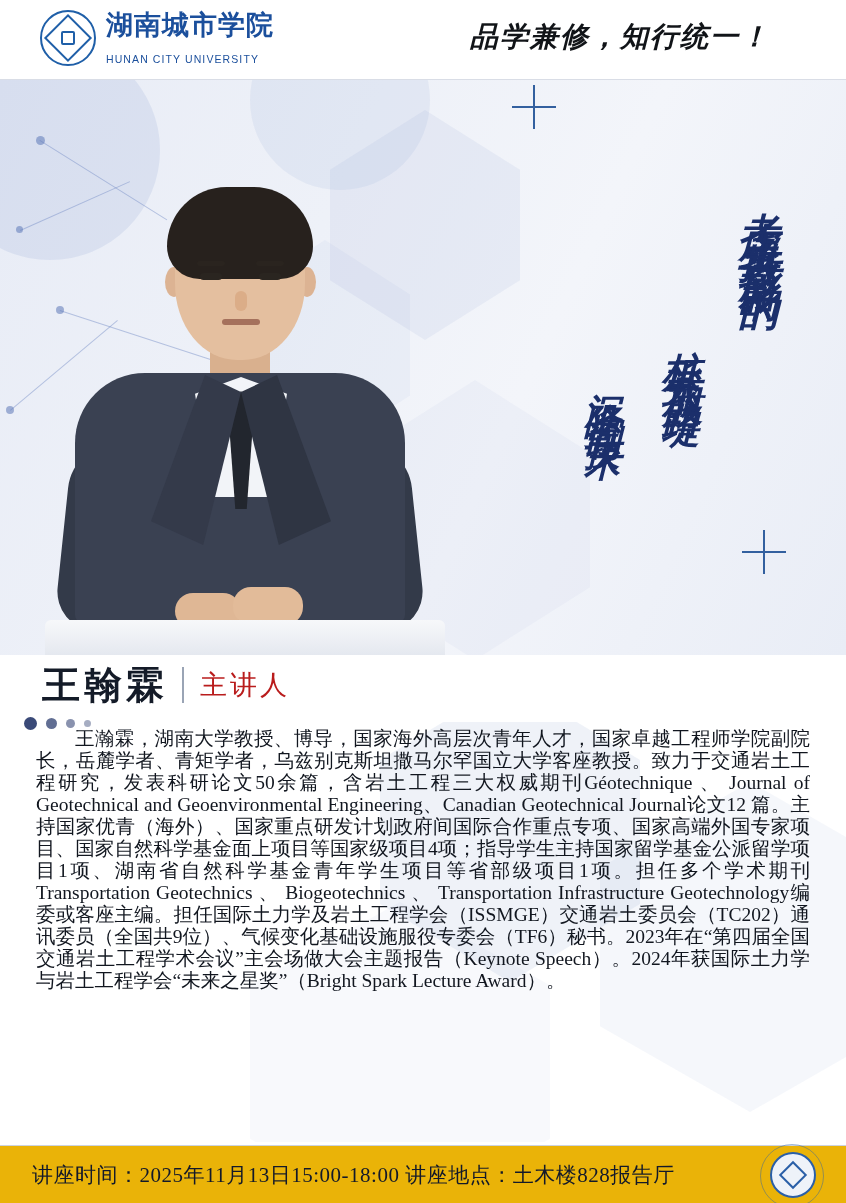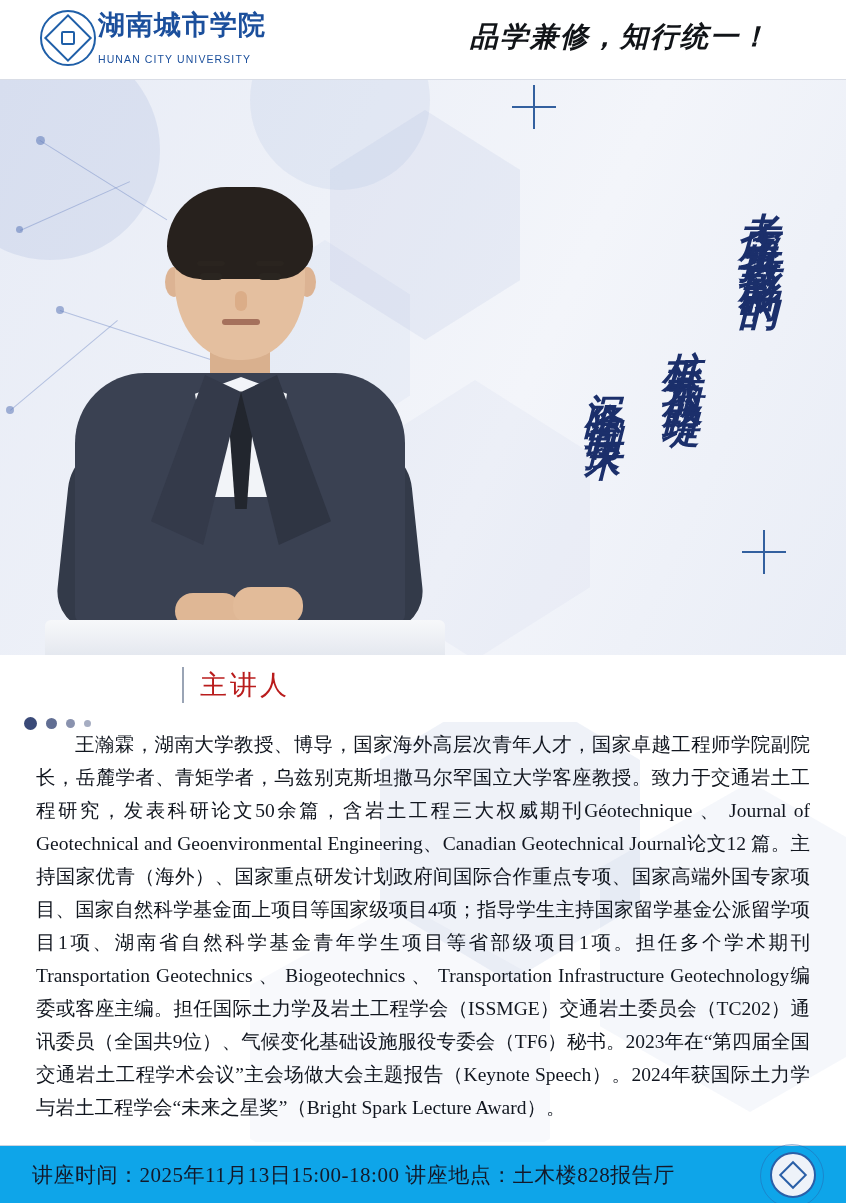--- a/index.html
+++ b/index.html
@@ -22,21 +22,21 @@
     position:absolute;left:0;top:0;width:846px;height:80px;
     background:#ffffff;
     z-index:20;
   }
   .header-divider{
     position:absolute;left:0;top:79px;width:846px;height:1px;
     background:#d9dde6;
   }
   .logo-wrap{
     position:absolute;left:40px;top:10px;
-    display:flex;align-items:center;gap:2px;
+    display:flex;align-items:center;gap:10px;
   }
   .logo-mark{
     width:56px;height:56px;border-radius:50%;
     border:2px solid #1f5fa8;
     position:relative;
     box-sizing:border-box;
     background:#fff;
   }
   .logo-mark::before{
     content:"";position:absolute;left:9px;top:9px;
@@ -189,31 +189,31 @@
   .bodywrap{
     position:absolute;left:0;top:722px;width:846px;height:420px;
     overflow:hidden;
   }
   .bg-poly{
     position:absolute;background:rgba(160,175,215,.17);
   }
   .bio{
     position:absolute;left:36px;top:6px;width:774px;
     font-family:"Liberation Serif","DejaVu Serif",serif;
-    font-size:19.5px;line-height:33px;
+    font-size:19.5px;line-height:22px;
     color:#11161f;
     text-align:justify;
     text-justify:inter-ideograph;
     text-indent:2em;
   }
 
   
   .footer{
     position:absolute;left:0;top:1145px;width:846px;height:58px;
-    background:#0ea5e9;
+    background:#eab308;
     border-top:1px solid #ccd3e0;
   }
   .footer-text{
     position:absolute;left:32px;top:15px;
     font-family:"Liberation Serif",serif;
     font-size:21px;color:#13192a;letter-spacing:.5px;
     white-space:nowrap;
   }
   .footer-seal{
     position:absolute;right:30px;top:6px;width:46px;height:46px;border-radius:50%;
@@ -297,20 +297,21 @@
       <span class="h"></span>
         <span class="v"></span>
     </div>
 
     <div class="vtitle l1">考虑土拱致应影响的</div>
     <div class="vtitle l2">桩承式加筋路堤</div>
     <div class="vtitle l3">沉降控制技术</div>
   </div>
 
   <div class="speaker">
+    <div class="speaker-name">王翰霖</div>
     <div class="speaker-sep"></div>
     <div class="speaker-role">主讲人</div>
     <div class="dotrow">
       <i></i>
         <i></i>
         <i></i>
         <i></i>
     </div>
   </div>
 

